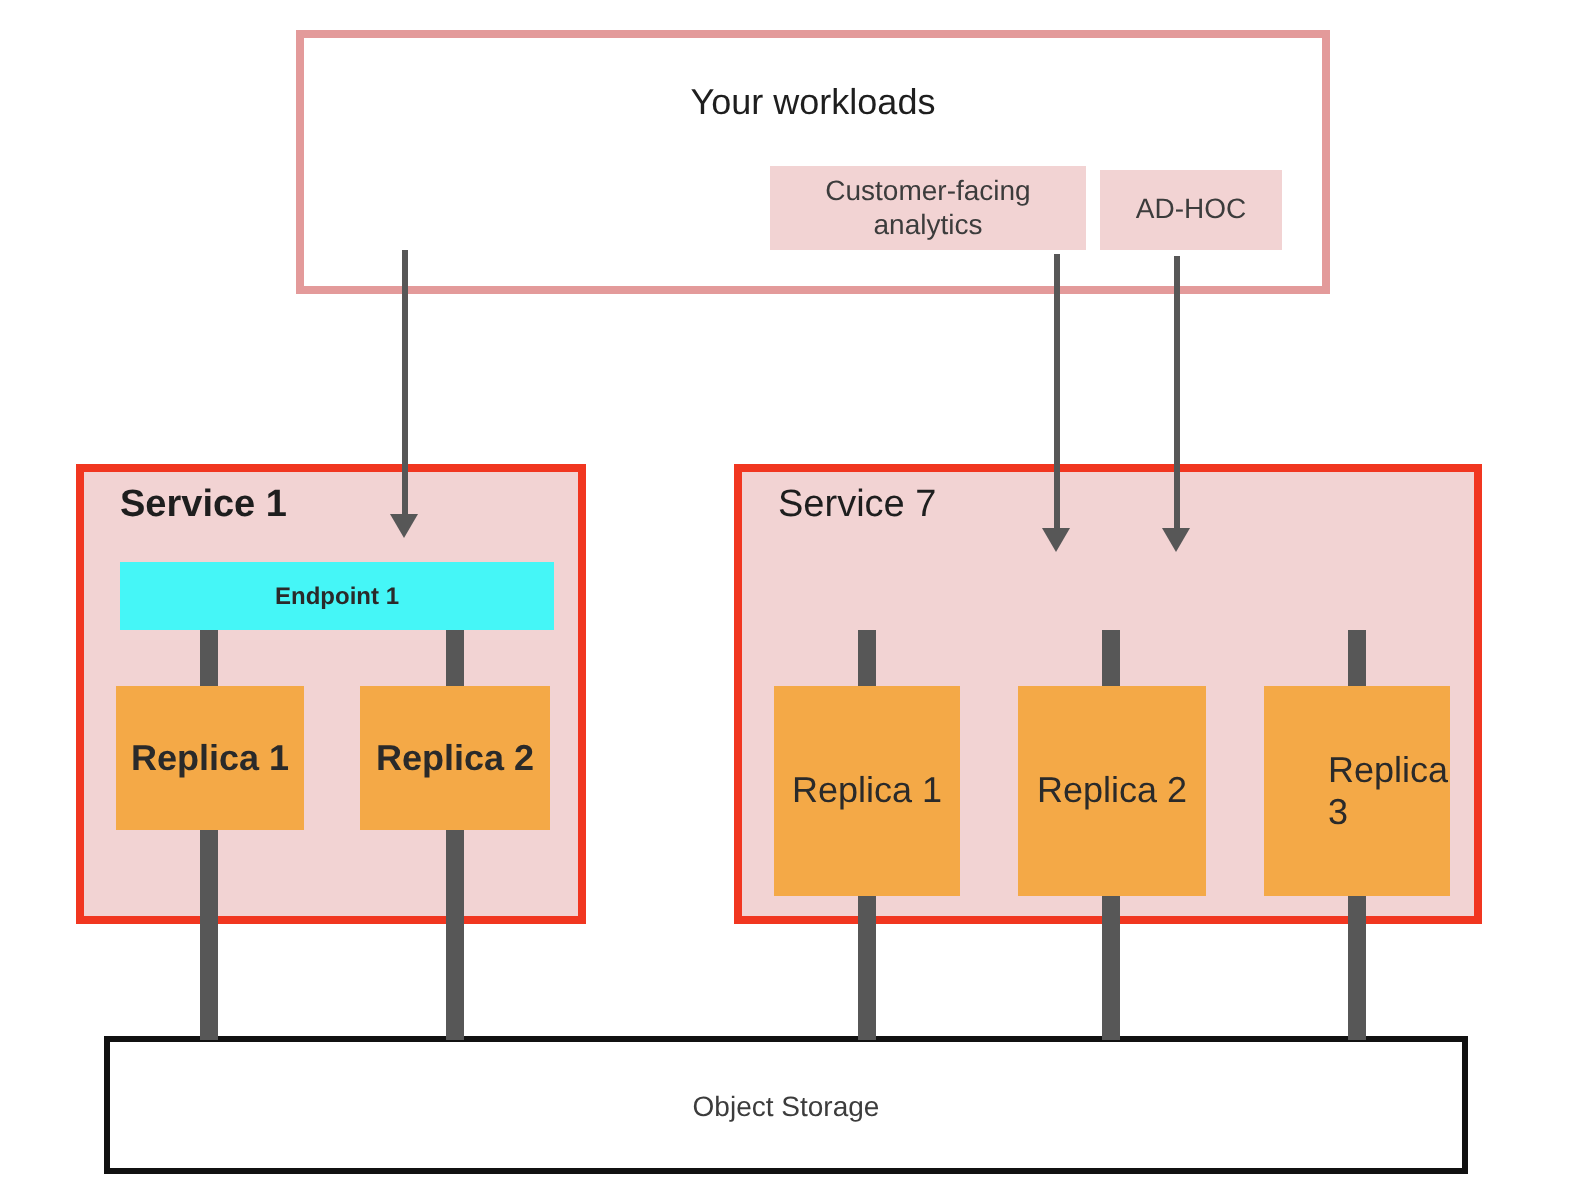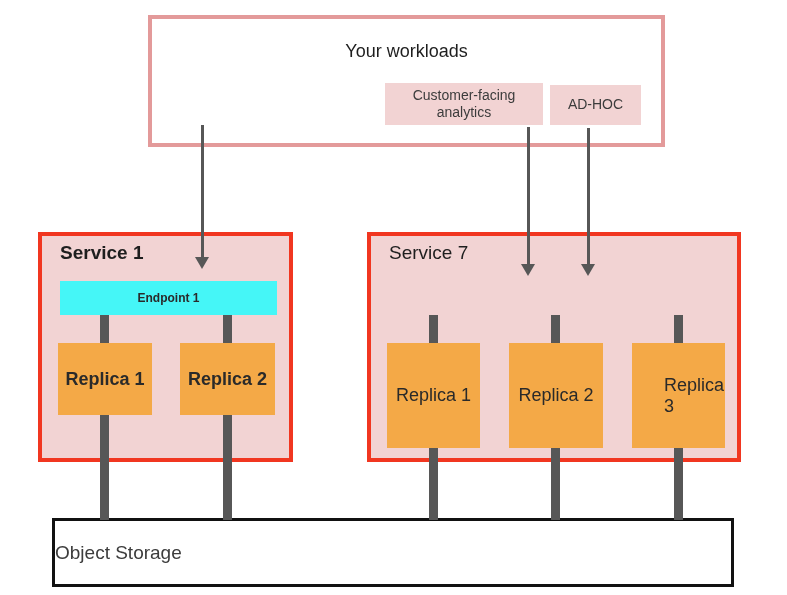--- a/index.html
+++ b/index.html
@@ -74,22 +74,22 @@
   .service-2 .replica-box{height:105px;}
   .s1-r1{left:16px;width:94px;}
   .s1-r2{left:138px;width:95px;}
   .s2-r1{left:16px;width:93px;}
   .s2-r2{left:138px;width:94px;}
   .s2-r3{left:261px;width:93px;padding-left:32px;}
   
   .storage-box{
     position:absolute;left:52px;top:518px;width:682px;height:69px;
     background:#ffffff;border:3px solid var(--storage_border);
-    display:flex;align-items:center;
-    font-size:19px;color:var(--text_label);
+    display:flex;align-items:center;justify-content:center;
+    font-size:14px;color:var(--text_label);
     z-index:0;
   }
   
   .connector{
     position:absolute;width:9px;
     background:var(--connector_gray);
     z-index:2;
   }
   .cn-s1-ep-r1{left:100px;top:315px;height:28px;}
   .cn-s1-ep-r2{left:223px;top:315px;height:28px;}

